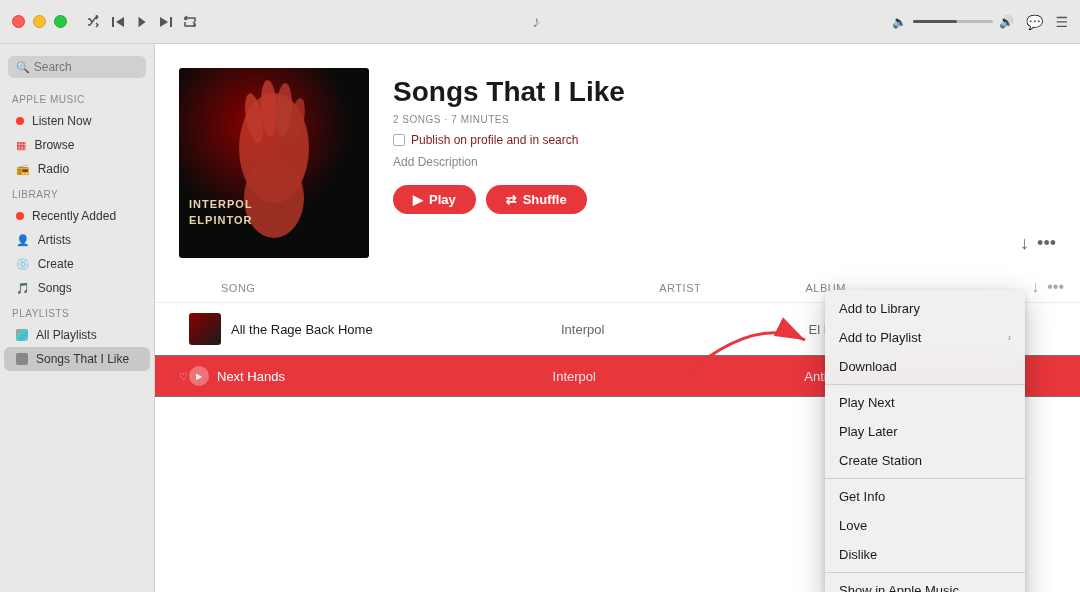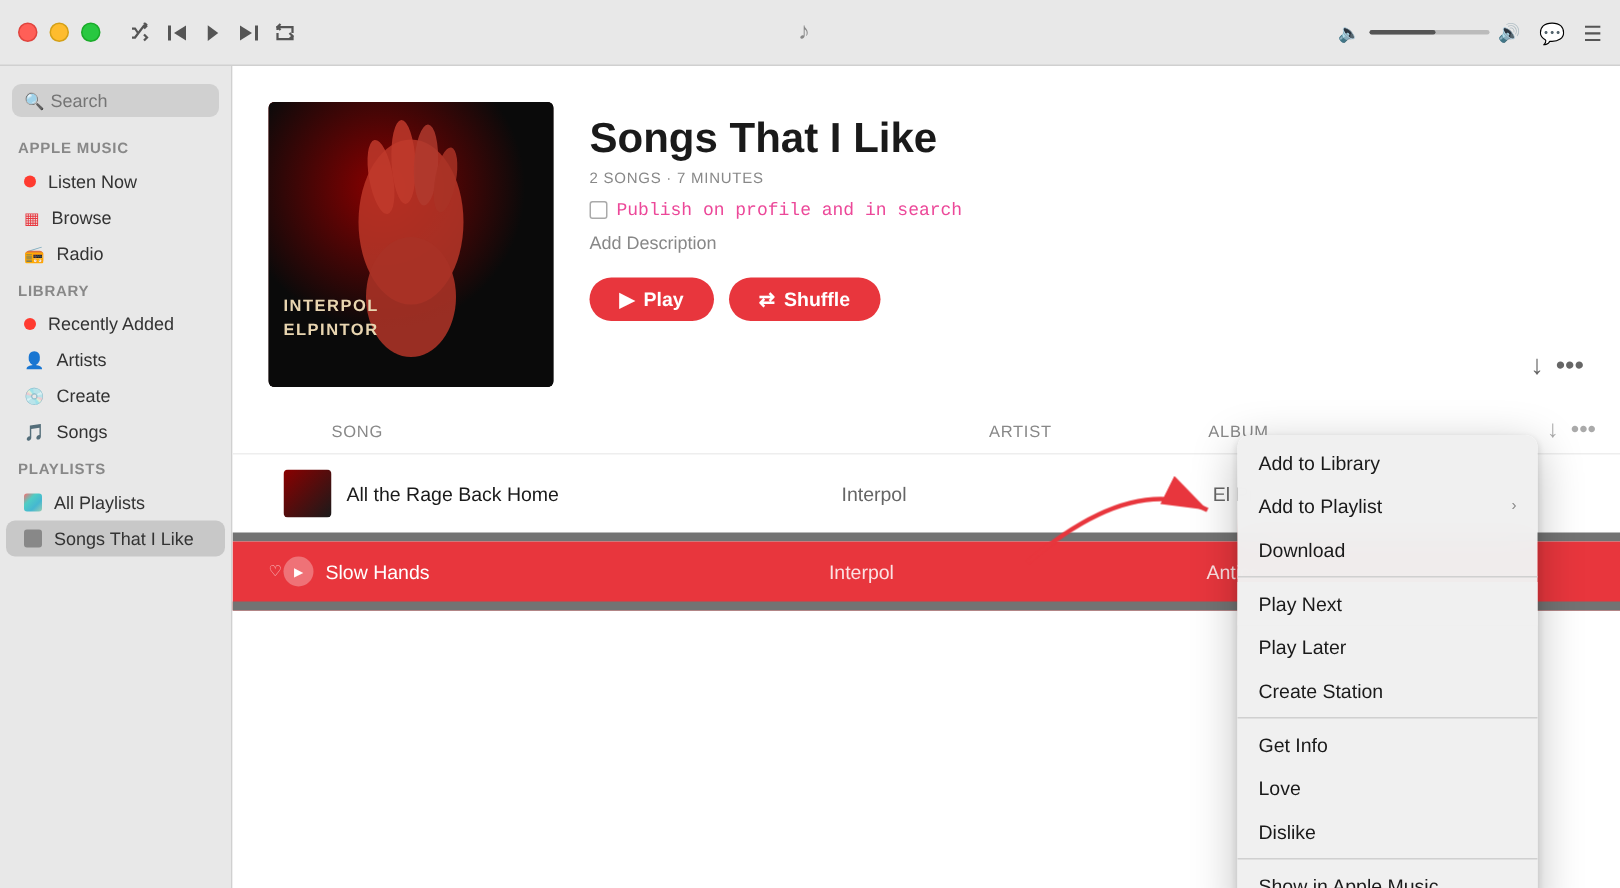--- a/index.html
+++ b/index.html
@@ -73,21 +73,21 @@
       border: none;
       outline: none;
       font-size: 12px;
       color: #555;
       width: 100%;
     }
     .search-icon { color: #888; font-size: 11px; }
 
     .sidebar-section-label {
       font-size: 10px;
-      font-weight: 700;
+      font-weight: 400;
       color: #888;
       text-transform: uppercase;
       padding: 8px 12px 4px;
       letter-spacing: 0.5px;
     }
     .sidebar-item {
       display: flex;
       align-items: center;
       gap: 8px;
       padding: 5px 12px;
@@ -142,21 +142,21 @@
       font-weight: 700;
       letter-spacing: 1px;
       line-height: 1.4;
     }
 
     .playlist-info { flex: 1; padding-top: 8px; }
     .playlist-title { font-size: 28px; font-weight: 700; color: #1a1a1a; margin-bottom: 6px; }
     .playlist-meta { font-size: 10px; font-weight: 400; color: #888; text-transform: uppercase; letter-spacing: 0.5px; margin-bottom: 8px; }
     .publish-row { display: flex; align-items: center; gap: 6px; margin-bottom: 8px; }
     .publish-checkbox { width: 12px; height: 12px; border: 1px solid #aaa; border-radius: 2px; }
-    .publish-label { font-size: 12px; color: #ec4899; font-family: Liberation Mono, monospace; }
+    .publish-label { font-size: 12px; color: #7f1d1d; }
     .add-desc { font-size: 12px; color: #888; margin-bottom: 16px; cursor: pointer; }
     .action-buttons { display: flex; gap: 10px; margin-top: 12px; }
     .btn-play {
       background: #e8363d;
       color: #fff;
       border: none;
       border-radius: 16px;
       padding: 7px 20px;
       font-size: 13px;
       font-weight: 600;
@@ -197,21 +197,21 @@
     }
     .col-song { flex: 2; font-size: 11px; color: #888; font-weight: 500; text-transform: uppercase; letter-spacing: 0.5px; }
     .col-artist { flex: 1.5; font-size: 11px; color: #888; font-weight: 500; text-transform: uppercase; letter-spacing: 0.5px; text-align: center; }
     .col-album { flex: 1.5; font-size: 11px; color: #888; font-weight: 500; text-transform: uppercase; letter-spacing: 0.5px; }
 
     .song-row {
       display: flex;
       align-items: center;
       padding: 10px 24px;
       cursor: pointer;
-      border-bottom: 6px solid #737373;
+      border-bottom: 1px solid #737373;
     }
     .song-row.playing { background: #e8363d; color: #fff; }
     .song-row.playing .song-name { color: #fff; }
     .song-row.playing .song-artist { color: rgba(255,255,255,0.8); }
     .song-row.playing .song-album { color: rgba(255,255,255,0.8); }
 
     .song-thumb {
       width: 32px;
       height: 32px;
       border-radius: 3px;
@@ -464,21 +464,21 @@
         <div class="song-name">All the Rage Back Home</div>
         <div class="song-artist">Interpol</div>
         <div class="song-album">El Pintor</div>
       </div>
 
       <div class="song-row playing">
         <div style="width:10px; flex-shrink:0; color:rgba(255,255,255,0.7); font-size:10px;">♡</div>
         <div class="play-indicator">
           <span style="font-size:8px; color:#fff;">▶</span>
         </div>
-        <div class="song-name">Slow Hands</div>
+        <div class="song-name">Next Hands</div>
         <div class="song-artist" style="color:rgba(255,255,255,0.85);">Interpol</div>
         <div class="song-album" style="color:rgba(255,255,255,0.85);">Antics</div>
       </div>
     </div>
   </div>
 </div>
 
 <div class="arrow-overlay">
   <svg class="arrow-svg" viewBox="0 0 140 80">
     <defs>

